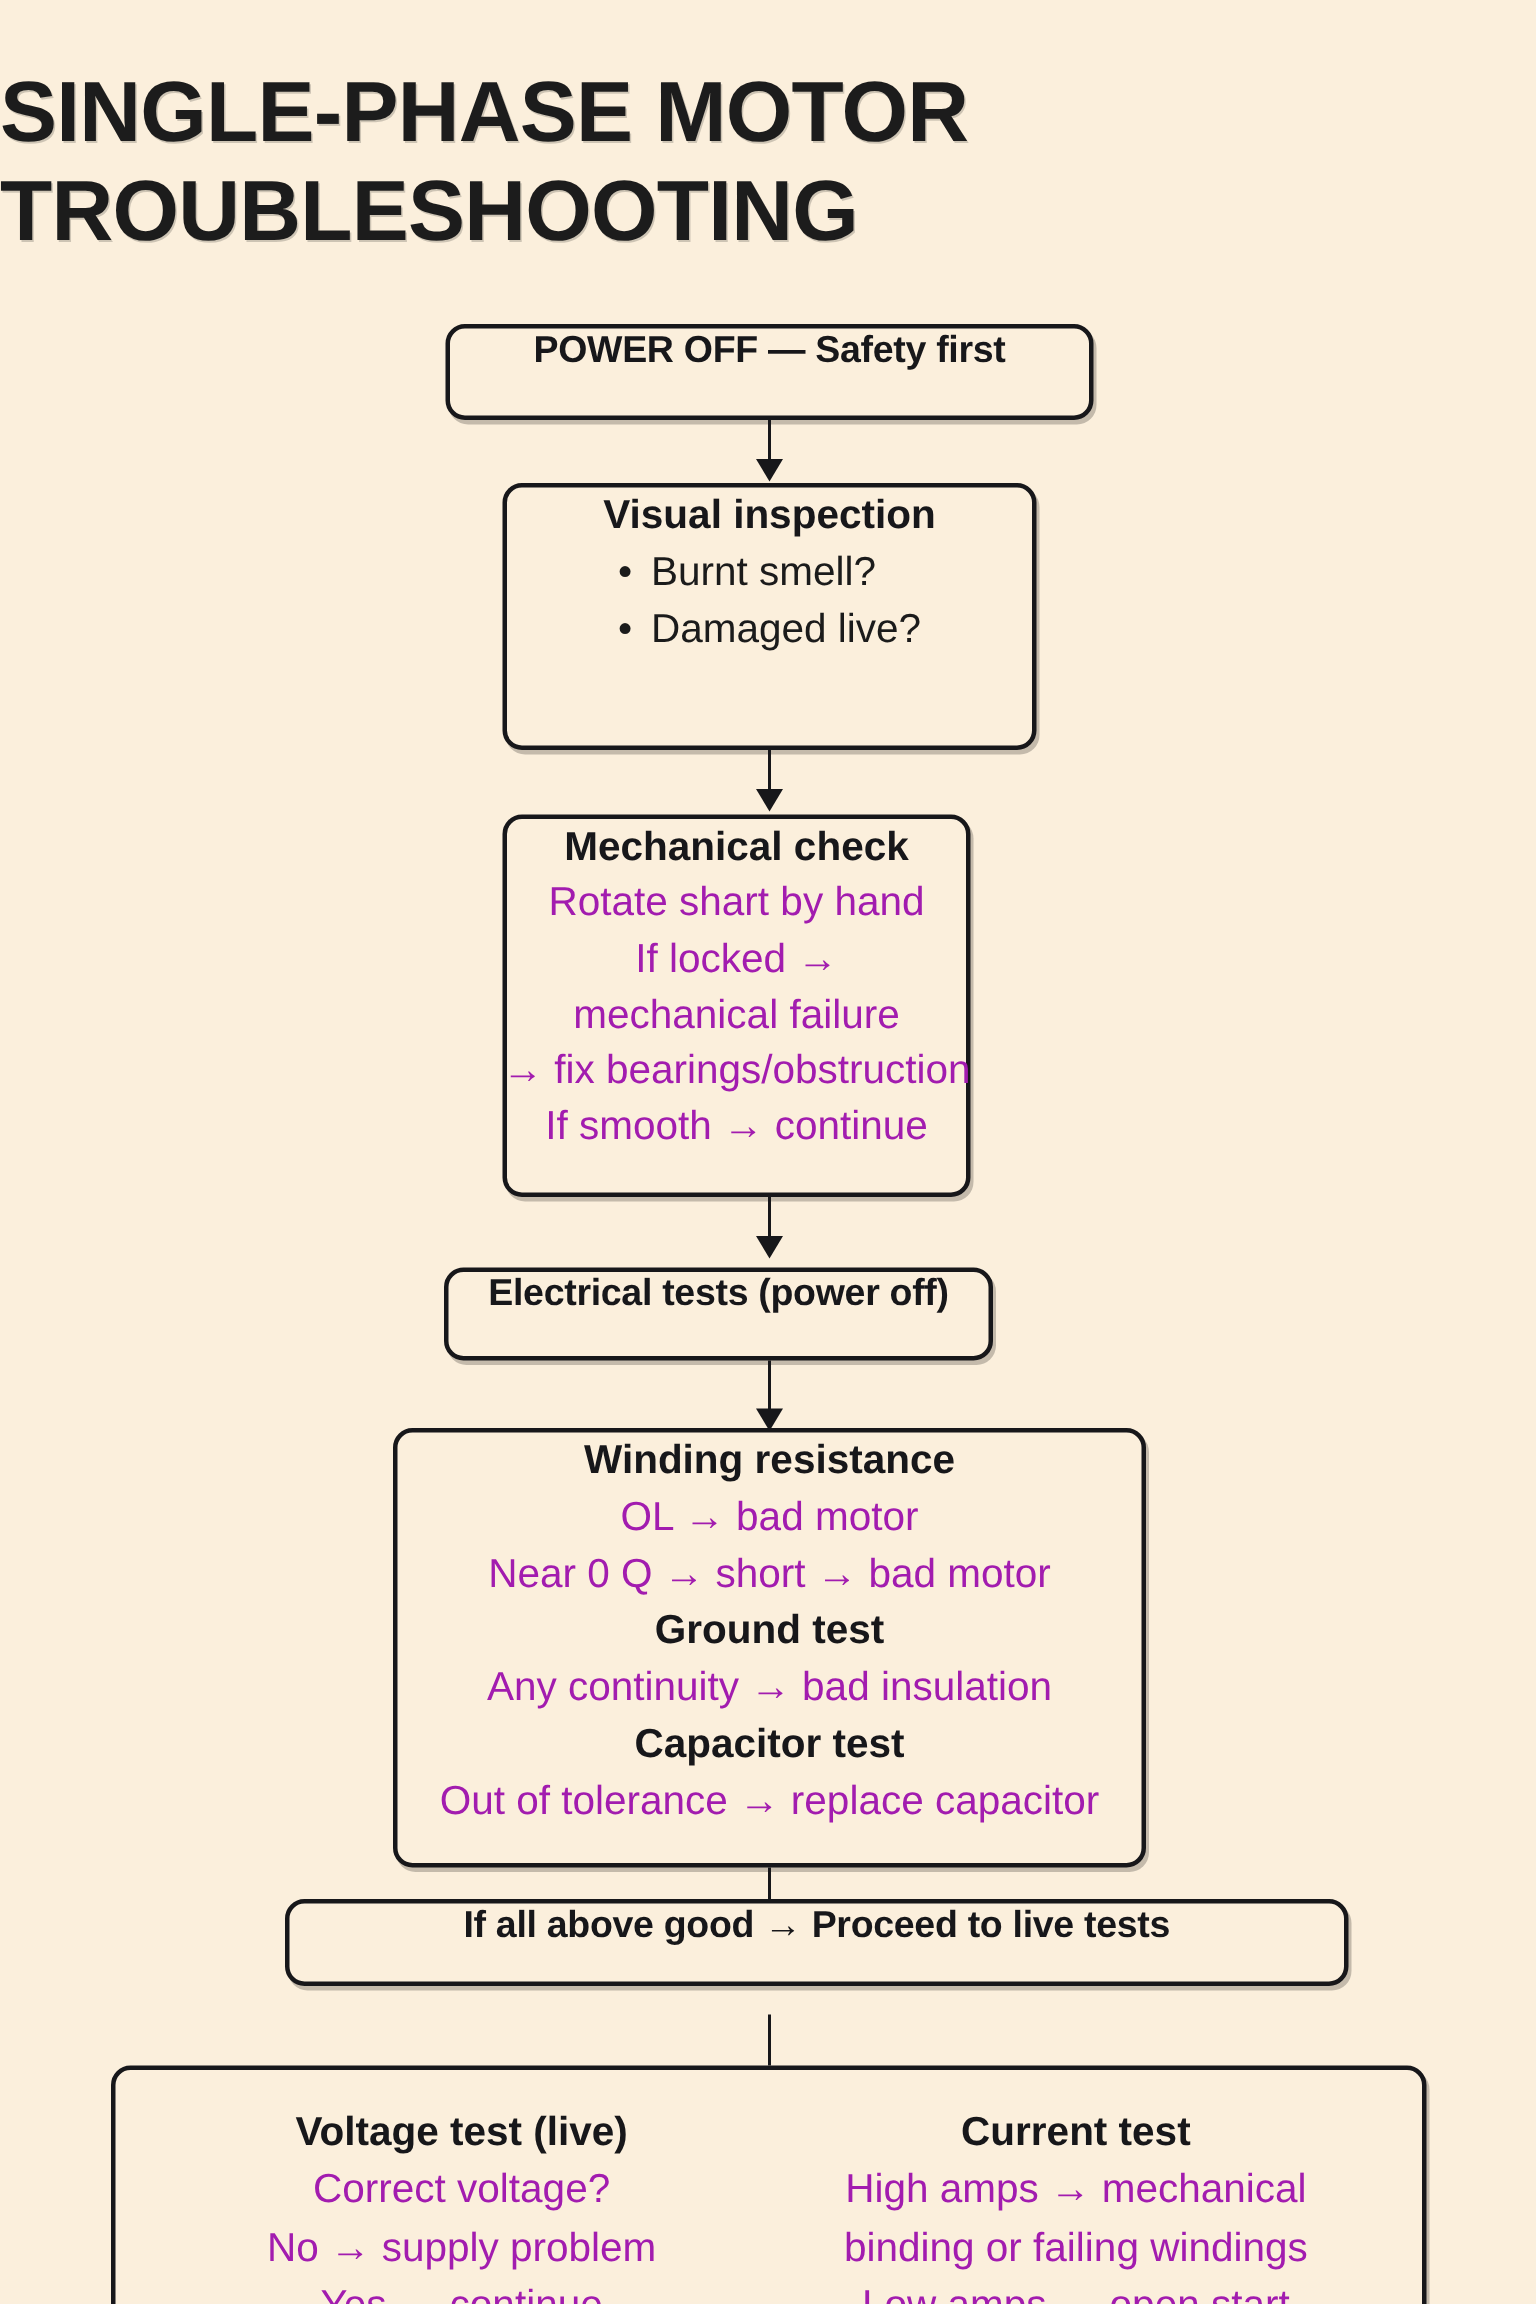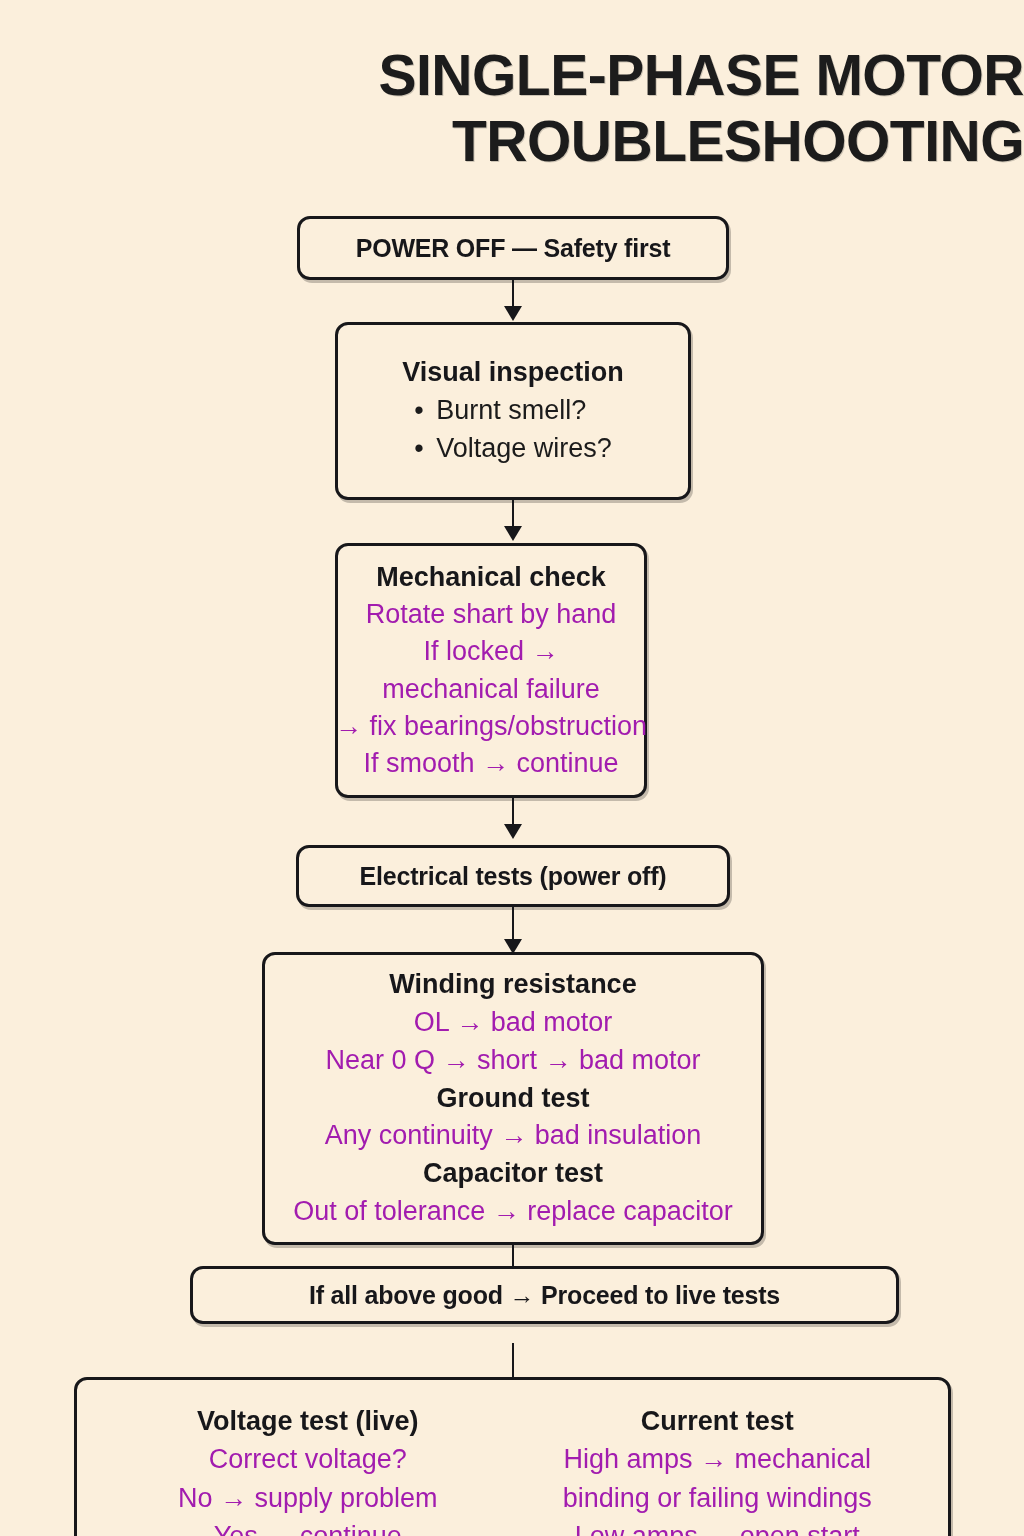--- a/index.html
+++ b/index.html
@@ -21,42 +21,41 @@
     width: 1024px;
     height: 1536px;
   }
 
   
   .title {
     position: absolute;
     left: 0;
     top: 42px;
     width: 1024px;
-    text-align: right;
+    text-align: left;
     font-size: 57px;
     line-height: 1.16;
     font-weight: 700;
     letter-spacing: -0.5px;
     color: #1C1C1C;
     text-transform: uppercase;
     text-shadow: 1px 1px 0 rgba(0,0,0,0.18);
   }
 
   
   .node {
     position: absolute;
     box-sizing: border-box;
     background: #FBEFDC;
     border: 3px solid #17171A;
     border-radius: 13px;
     box-shadow: 2px 3px 0 rgba(0,0,0,0.22);
     display: flex;
     flex-direction: column;
     align-items: center;
-    justify-content: center;
     text-align: center;
   }
   .node .hd {
     font-weight: 700;
     color: #17171A;
   }
   .node .ln {
     font-weight: 400;
     color: #a21caf;
   }
@@ -139,40 +138,40 @@
     <span class="hd">POWER OFF — Safety first</span>
   </div>
 
   <div class="conn" style="left:512px; top:280px; height:34px;"></div>
   <div class="arrowhead" style="left:504px; top:306px;"></div>
 
   <div class="node" style="left:335px; top:322px; width:356px; height:178px;">
     <div class="hd" style="font-size:27px; line-height:1.35; margin-bottom:2px;">Visual inspection</div>
     <ul class="bullets">
       <li>Burnt smell?</li>
-      <li>Voltage wires?</li>
+      <li>Damaged live?</li>
     </ul>
   </div>
 
   <div class="conn" style="left:512px; top:500px; height:34px;"></div>
   <div class="arrowhead" style="left:504px; top:526px;"></div>
 
   <div class="node" style="left:335px; top:543px; width:312px; height:255px;">
     <div class="hd" style="font-size:27px; line-height:1.38;">Mechanical check</div>
     <div class="ln" style="font-size:27px; line-height:1.38;">Rotate shart by hand</div>
     <div class="ln" style="font-size:27px; line-height:1.38;">If locked →</div>
     <div class="ln" style="font-size:27px; line-height:1.38;">mechanical failure</div>
     <div class="ln" style="font-size:27px; line-height:1.38; white-space:nowrap;">→ fix bearings/obstruction</div>
     <div class="ln" style="font-size:27px; line-height:1.38;">If smooth → continue</div>
   </div>
 
   <div class="conn" style="left:512px; top:798px; height:34px;"></div>
   <div class="arrowhead" style="left:504px; top:824px;"></div>
 
-  <div class="node pill" style="left:296px; top:845px; width:434px; height:62px;">
+  <div class="node pill" style="left:296px; top:845px; width:366px; height:62px;">
     <span class="hd">Electrical tests (power off)</span>
   </div>
 
   <div class="conn" style="left:512px; top:907px; height:40px;"></div>
   <div class="arrowhead" style="left:504px; top:939px;"></div>
 
   <div class="node" style="left:262px; top:952px; width:502px; height:293px;">
 
     <div class="hd" style="font-size:27px; line-height:1.40;">Winding resistance</div>
     <div class="ln" style="font-size:27px; line-height:1.40;">OL → bad motor</div>

